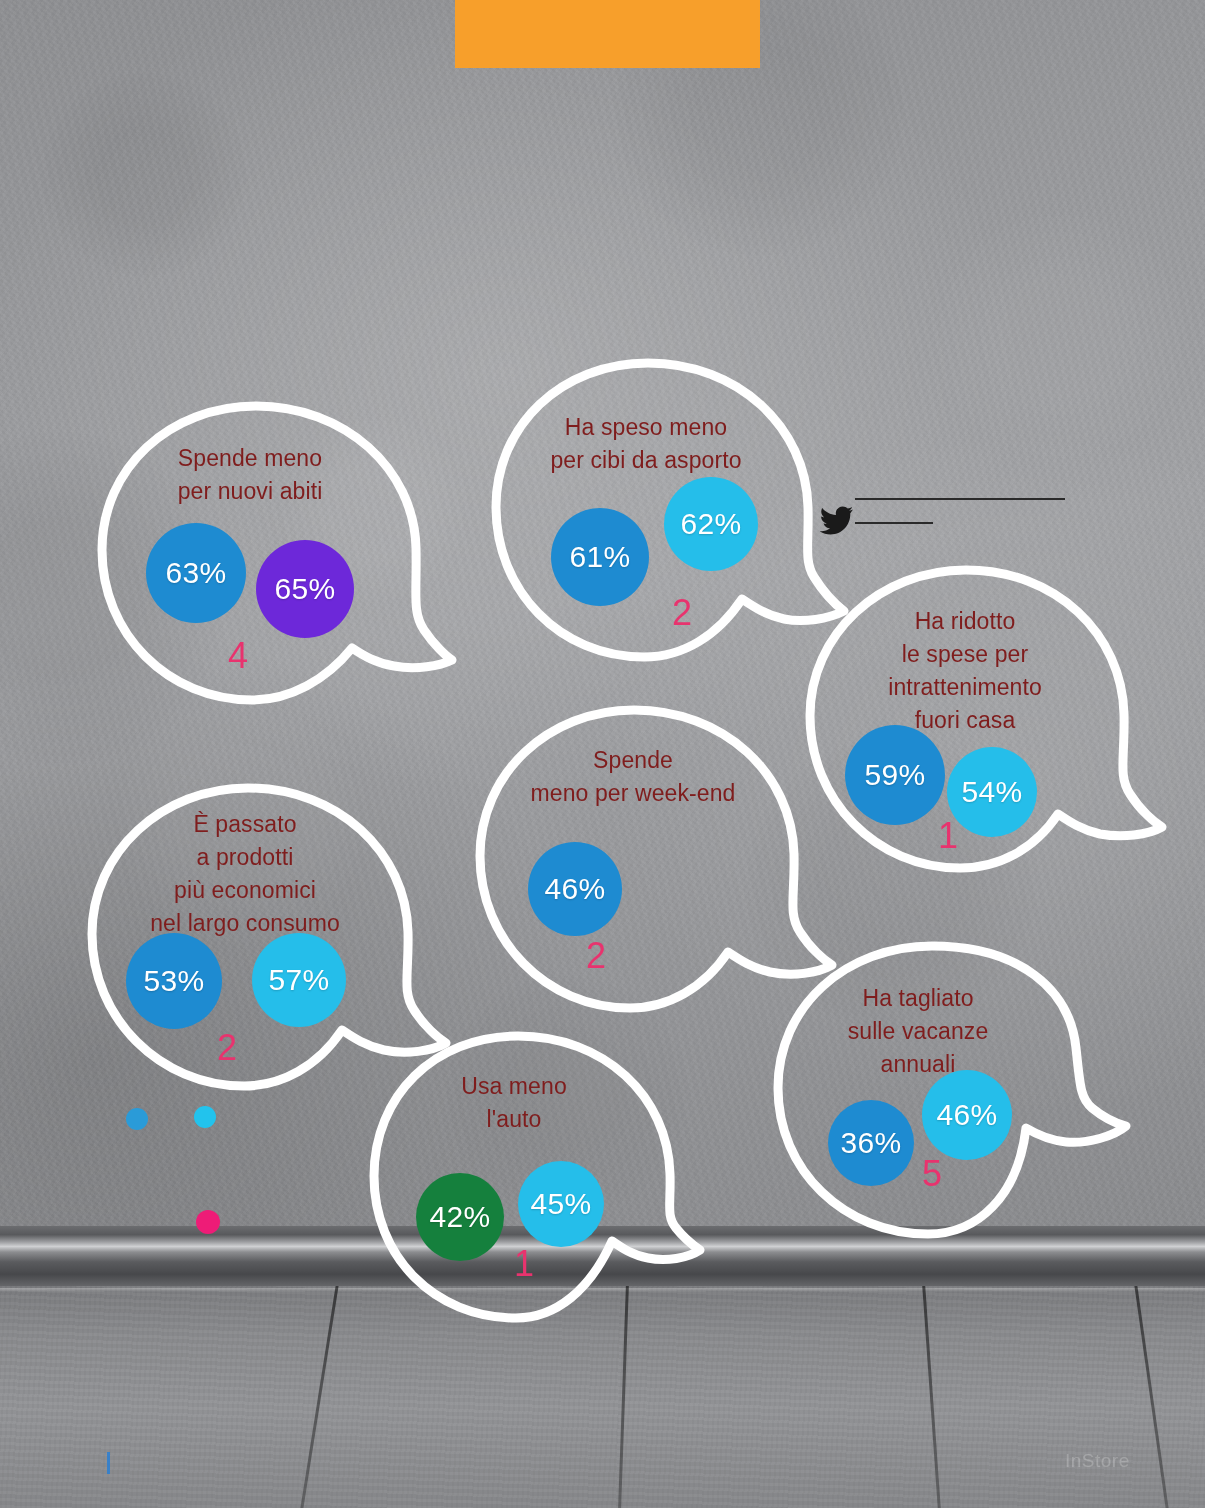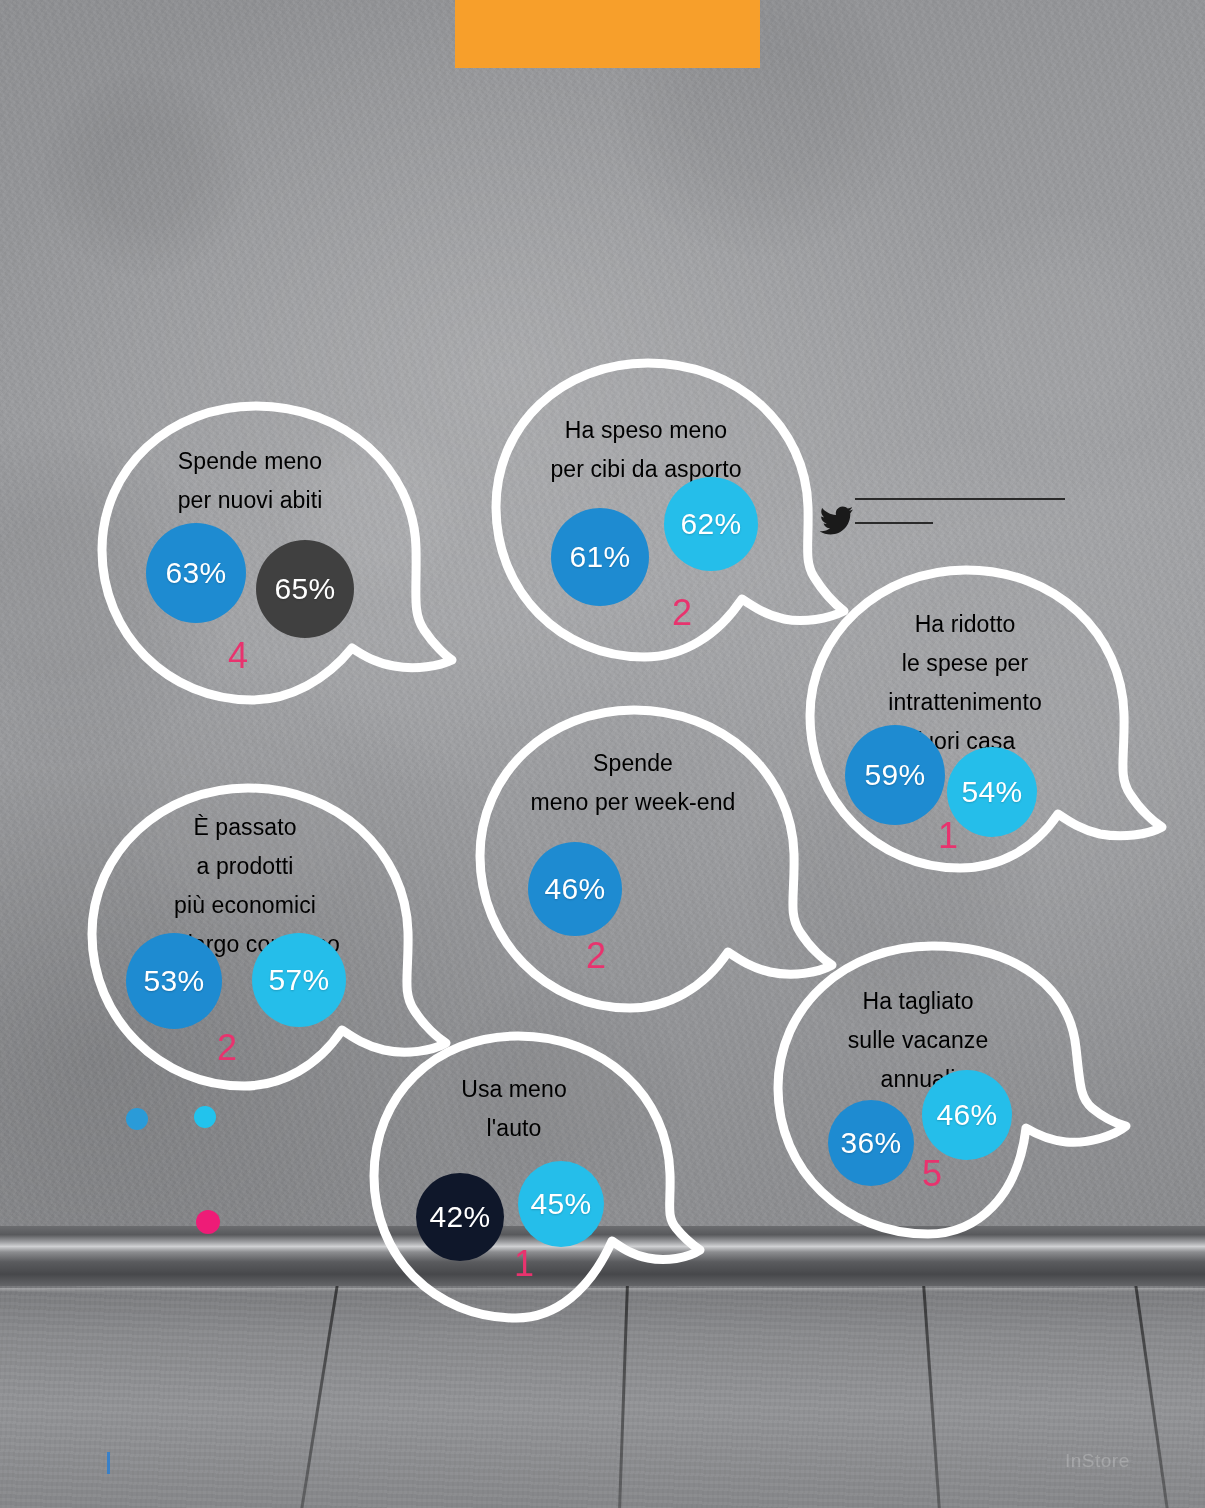--- a/index.html
+++ b/index.html
@@ -99,23 +99,23 @@
   .bubble-body {
     position: absolute;
     left: 0; top: 0;
     width: 100%; height: 100%;
     pointer-events: none;
   }
   .bubble-title {
     position: absolute;
     width: 100%;
     text-align: center;
-    color: #000000;
+    color: #7f1d1d;
     font-size: 23px;
-    line-height: 39px;
+    line-height: 33px;
     font-weight: 400;
     letter-spacing: .1px;
     white-space: pre-line;
   }
   .dot {
     position: absolute;
     border-radius: 50%;
     display: flex;
     align-items: center;
     justify-content: center;
@@ -181,21 +181,21 @@
                C 346 268 322 272 300 268
                C 282 265 270 258 258 250
                C 232 282 196 302 158 302
                C 74 302 8 236 8 152
                C 8 70 76 8 162 8 Z" fill="none" stroke="#ffffff" stroke-width="9" stroke-linejoin="round"></path>
     </svg>
     <div class="bubble-body">
       <div class="bubble-title" style="top:44px; left:-24px;">Spende meno
 per nuovi abiti</div>
       <div class="dot" style="left:52px; top:125px; width:100px; height:100px; background:#1E8BD1;">63%</div>
-      <div class="dot" style="left:162px; top:142px; width:98px; height:98px; background:#404040;">65%</div>
+      <div class="dot" style="left:162px; top:142px; width:98px; height:98px; background:#6d28d9;">65%</div>
       <div class="rank" style="left:134px; top:240px;">4</div>
     </div>
   </div>
 
   <div class="bubble" style="left:488px; top:355px; width:360px; height:310px;">
     <svg width="360" height="310" viewBox="0 0 360 310">
       <path d="M 160 8
                C 250 8 318 72 320 152
                C 321 190 316 206 326 222
                C 336 238 348 250 356 256
@@ -288,21 +288,21 @@
                C 318 210 328 218 334 222
                C 322 230 300 234 282 230
                C 266 227 256 220 246 213
                C 224 262 190 290 150 290
                C 68 290 8 228 8 148
                C 8 68 68 8 152 8 Z" fill="none" stroke="#ffffff" stroke-width="9" stroke-linejoin="round"></path>
     </svg>
     <div class="bubble-body">
       <div class="bubble-title" style="top:42px; left:-22px;">Usa meno
 l'auto</div>
-      <div class="dot" style="left:50px; top:145px; width:88px; height:88px; background:#0f172a;">42%</div>
+      <div class="dot" style="left:50px; top:145px; width:88px; height:88px; background:#15803d;">42%</div>
       <div class="dot" style="left:152px; top:133px; width:86px; height:86px; background:#25BEEA;text-align:right;">45%</div>
       <div class="rank" style="left:148px; top:218px;">1</div>
     </div>
   </div>
 
   <div class="bubble" style="left:770px; top:938px; width:360px; height:310px;">
     <svg width="360" height="310" viewBox="0 0 360 310">
       <path d="M 162 8
                C 250 8 300 52 306 110
                C 310 146 310 160 322 170

